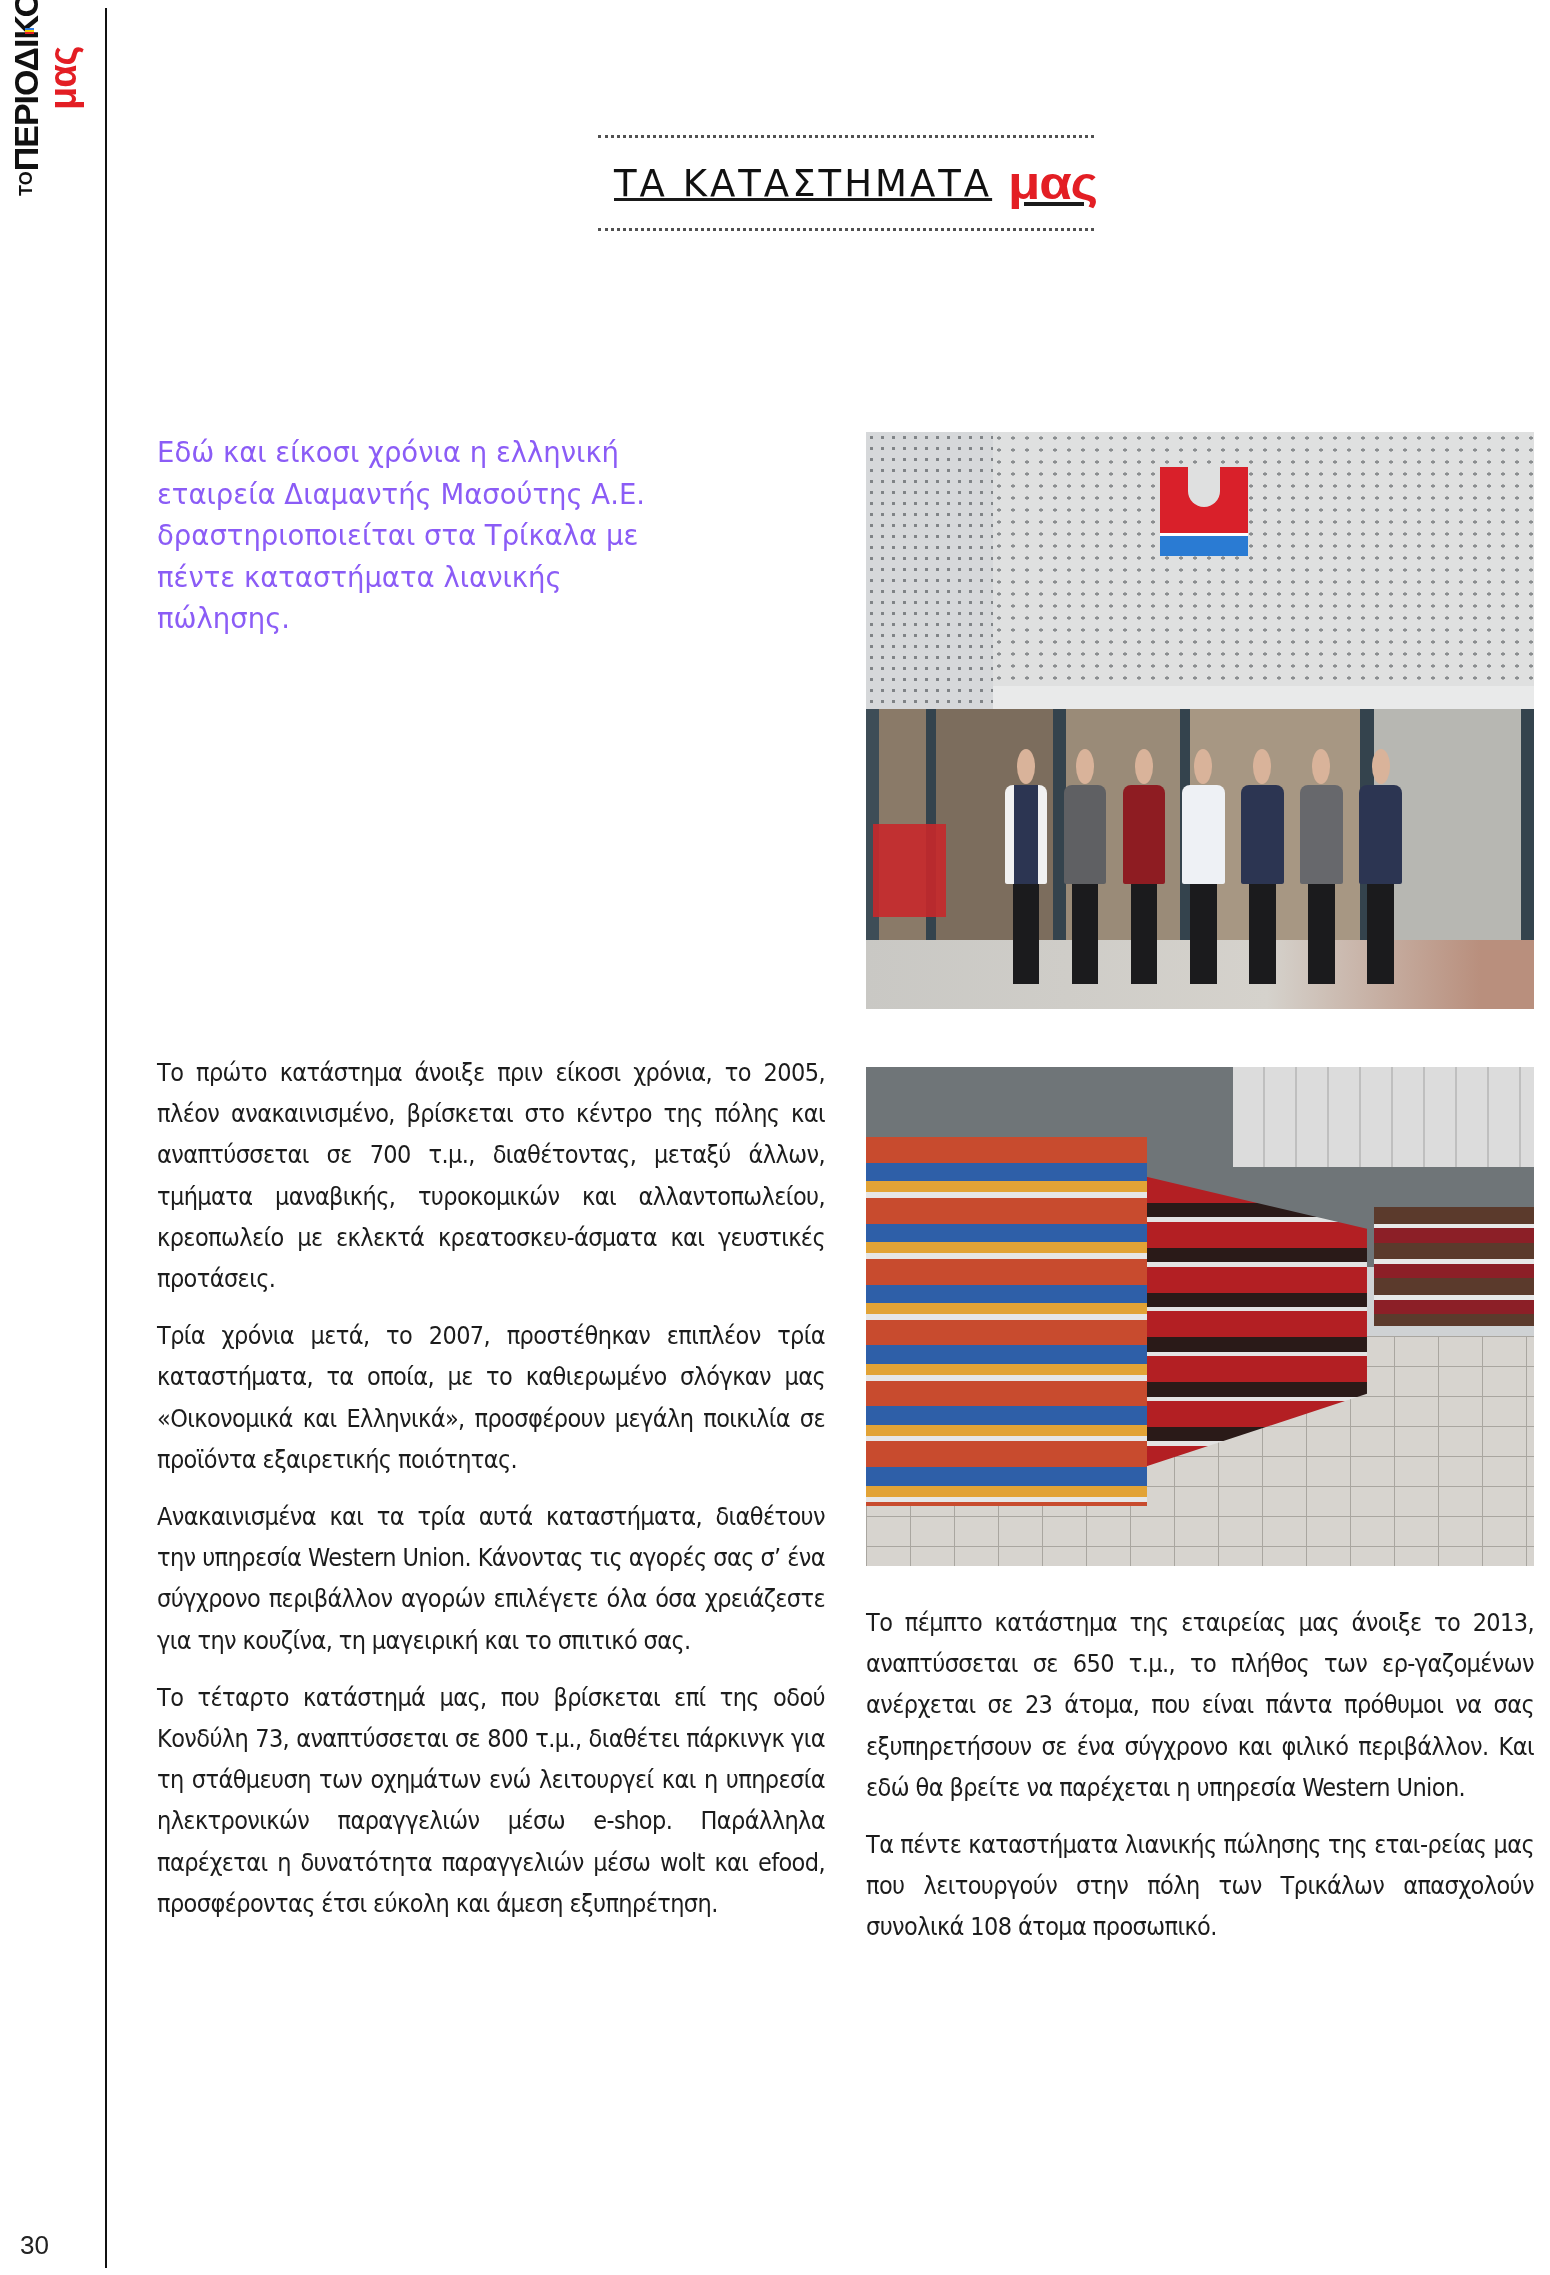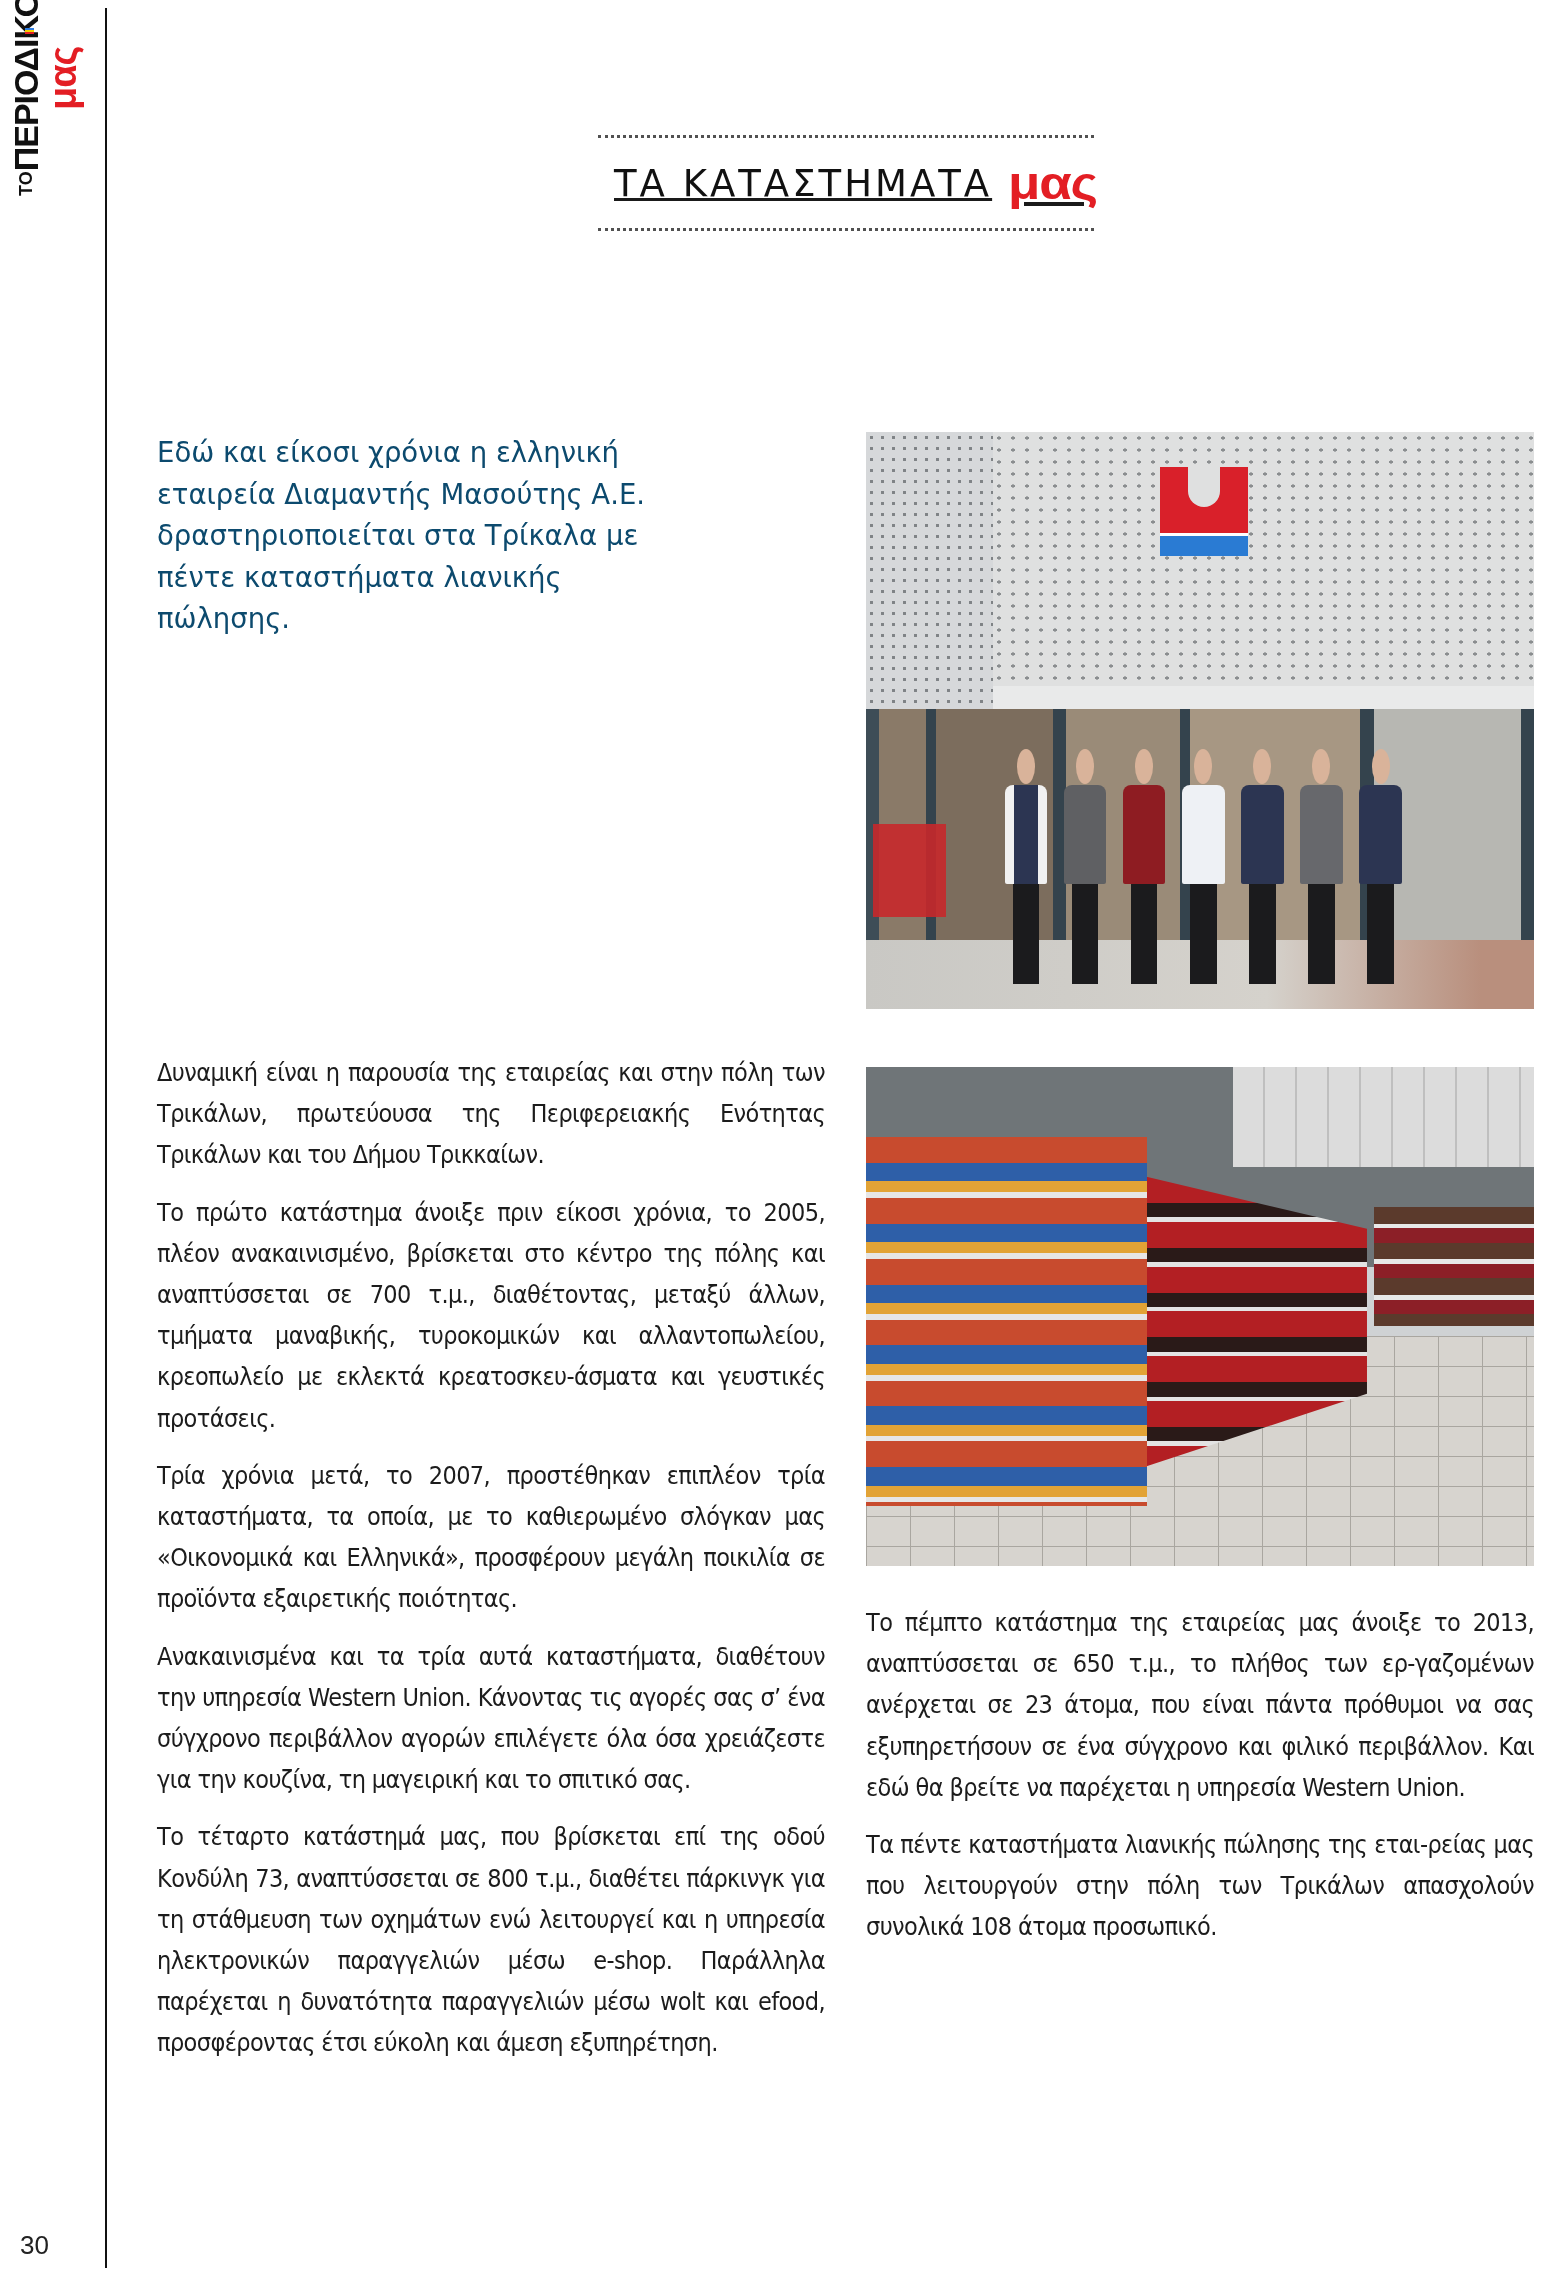--- a/index.html
+++ b/index.html
@@ -50,21 +50,21 @@
     color: #111; font-weight: normal;
   }
   .heading-brand {
     margin-left: 16px; font-family: "Liberation Sans", sans-serif; font-weight: 900;
     font-size: 46px; color: #e31e24; letter-spacing: -1px; line-height: 40px;
     transform: scaleX(1.15); transform-origin: left center; display: inline-block;
   }
 
   .intro {
     position: absolute; left: 157px; top: 432px; width: 500px;
-    font-size: 27.5px; line-height: 41.5px; font-weight: 500; color: #0c4a6e;
+    font-size: 27.5px; line-height: 41.5px; font-weight: 500; color: #8b5cf6;
     margin: 0;
   }
 
   .col-left {
     position: absolute; left: 157px; top: 1052px; width: 668px;
   }
   .col-right {
     position: absolute; left: 866px; top: 1602px; width: 668px;
   }
   .col-left p, .col-right p {
@@ -226,21 +226,20 @@
 <div class="photo photo-aisle">
   <div class="ai-wall"></div>
   <div class="ai-ceiling"></div>
   <div class="ai-floor"></div>
   <div class="ai-shelf-back"></div>
   <div class="ai-shelf-mid"></div>
   <div class="ai-shelf-left"></div>
 </div>
 
 <div class="col-left">
-  <p>Δυναμική είναι η παρουσία της εταιρείας και στην πόλη των Τρικάλων, πρωτεύουσα της Περιφερειακής Ενότητας Τρικάλων και του Δήμου Τρικκαίων.</p>
   <p>Το πρώτο κατάστημα άνοιξε πριν είκοσι χρόνια, το 2005, πλέον ανακαινισμένο, βρίσκεται στο κέντρο της πόλης και αναπτύσσεται σε 700 τ.μ., διαθέτοντας, μεταξύ άλλων, τμήματα μαναβικής, τυροκομικών και αλλαντοπωλείου, κρεοπωλείο με εκλεκτά κρεατοσκευ-άσματα και γευστικές προτάσεις.</p>
   <p>Τρία χρόνια μετά, το 2007, προστέθηκαν επιπλέον τρία καταστήματα, τα οποία, με το καθιερωμένο σλόγκαν μας «Οικονομικά και Ελληνικά», προσφέρουν μεγάλη ποικιλία σε προϊόντα εξαιρετικής ποιότητας.</p>
   <p>Ανακαινισμένα και τα τρία αυτά καταστήματα, διαθέτουν την υπηρεσία Western Union. Κάνοντας τις αγορές σας σ’ ένα σύγχρονο περιβάλλον αγορών επιλέγετε όλα όσα χρειάζεστε για την κουζίνα, τη μαγειρική και το σπιτικό σας.</p>
   <p>Το τέταρτο κατάστημά μας, που βρίσκεται επί της οδού Κονδύλη 73, αναπτύσσεται σε 800 τ.μ., διαθέτει πάρκινγκ για τη στάθμευση των οχημάτων ενώ λειτουργεί και η υπηρεσία ηλεκτρονικών παραγγελιών μέσω e-shop. Παράλληλα παρέχεται η δυνατότητα παραγγελιών μέσω wolt και efood, προσφέροντας έτσι εύκολη και άμεση εξυπηρέτηση.</p>
 </div>
 
 <div class="col-right">
   <p>Το πέμπτο κατάστημα της εταιρείας μας άνοιξε το 2013, αναπτύσσεται σε 650 τ.μ., το πλήθος των ερ-γαζομένων ανέρχεται σε 23 άτομα, που είναι πάντα πρόθυμοι να σας εξυπηρετήσουν σε ένα σύγχρονο και φιλικό περιβάλλον. Και εδώ θα βρείτε να παρέχεται η υπηρεσία Western Union.</p>
   <p>Τα πέντε καταστήματα λιανικής πώλησης της εται-ρείας μας που λειτουργούν στην πόλη των Τρικάλων απασχολούν συνολικά 108 άτομα προσωπικό.</p>
 </div>

